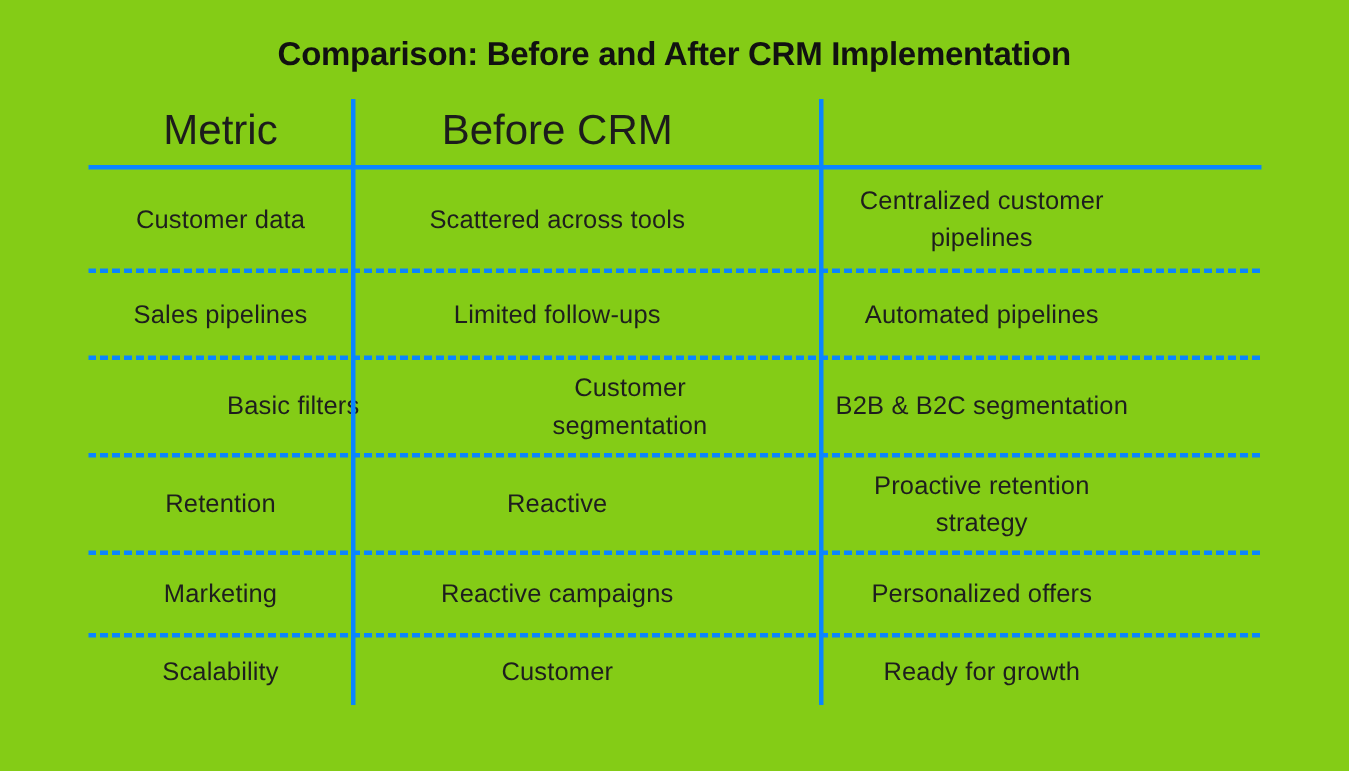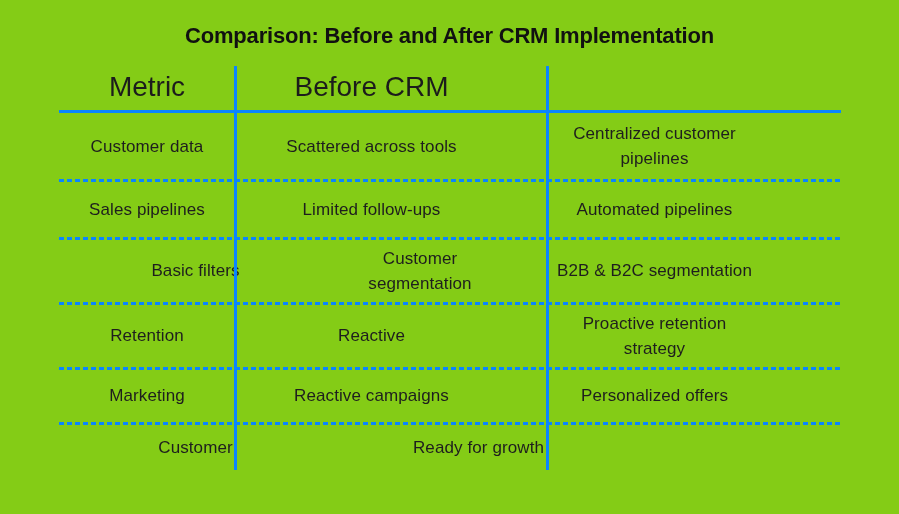--- a/index.html
+++ b/index.html
@@ -142,20 +142,21 @@
 strategy</div>
     </div>
 
     <div class="row row-r5">
       <div class="cell c1">Marketing</div>
       <div class="cell c2">Reactive campaigns</div>
       <div class="cell c3">Personalized offers</div>
     </div>
 
     <div class="row row-r6">
+      <div class="cell c1">Scalability</div>
       <div class="cell c2">Customer</div>
       <div class="cell c3">Ready for growth</div>
     </div>
 
     <div class="vline v1"></div>
     <div class="vline v2"></div>
     <div class="hsolid"></div>
     <div class="hdash d1"></div>
     <div class="hdash d2"></div>
     <div class="hdash d3"></div>

